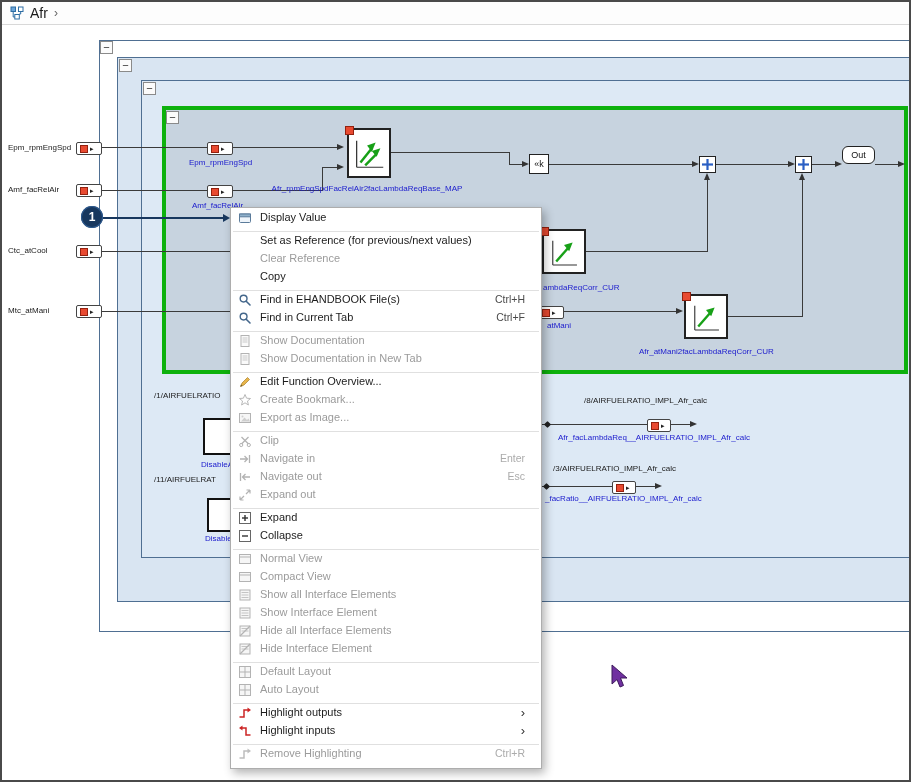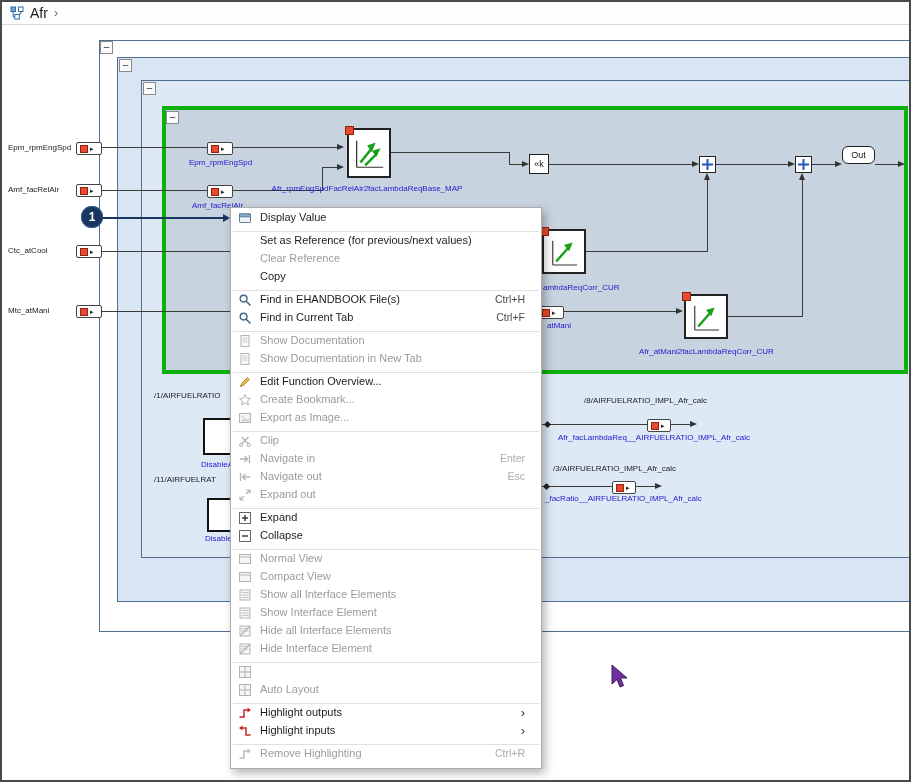--- a/index.html
+++ b/index.html
@@ -467,20 +467,21 @@
       </div>
       <div class="menu-sep"></div>
       <div class="menu-item disabled">
         <span class="mi-icon">
           <svg width="14" height="14" viewBox="0 0 14 14">
             <rect x="1.5" y="1.5" width="11" height="11" fill="#f6f6f6" stroke="#b3b3b3"></rect>
             <line x1="7" y1="1.5" x2="7" y2="12.5" stroke="#b3b3b3"></line>
             <line x1="1.5" y1="7" x2="12.5" y2="7" stroke="#b3b3b3"></line>
           </svg>
         </span>
+        <span class="mi-label">Default Layout</span>
       </div>
       <div class="menu-item disabled">
         <span class="mi-icon">
           <svg width="14" height="14" viewBox="0 0 14 14">
             <rect x="1.5" y="1.5" width="11" height="11" fill="#f6f6f6" stroke="#b3b3b3"></rect>
             <line x1="7" y1="1.5" x2="7" y2="12.5" stroke="#b3b3b3"></line>
             <line x1="1.5" y1="7" x2="12.5" y2="7" stroke="#b3b3b3"></line>
           </svg>
         </span>
         <span class="mi-label">Auto Layout</span>

